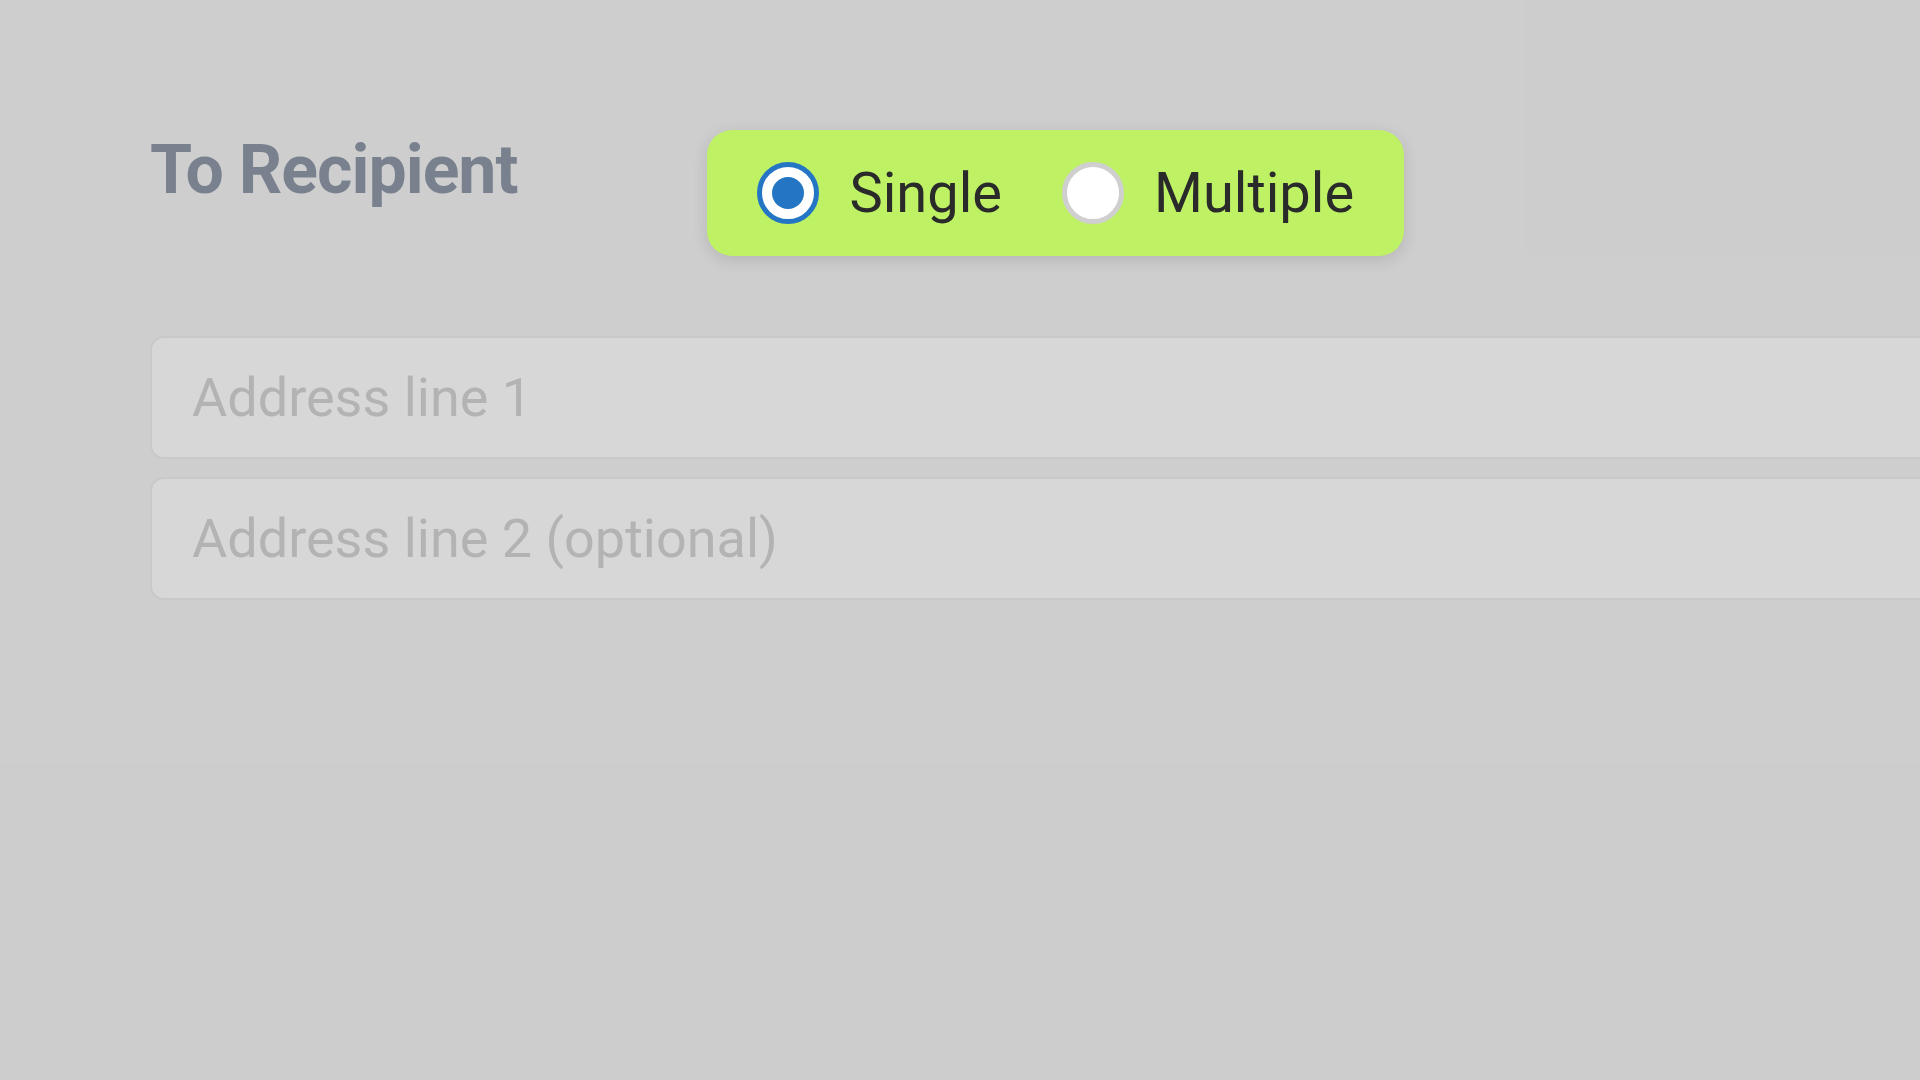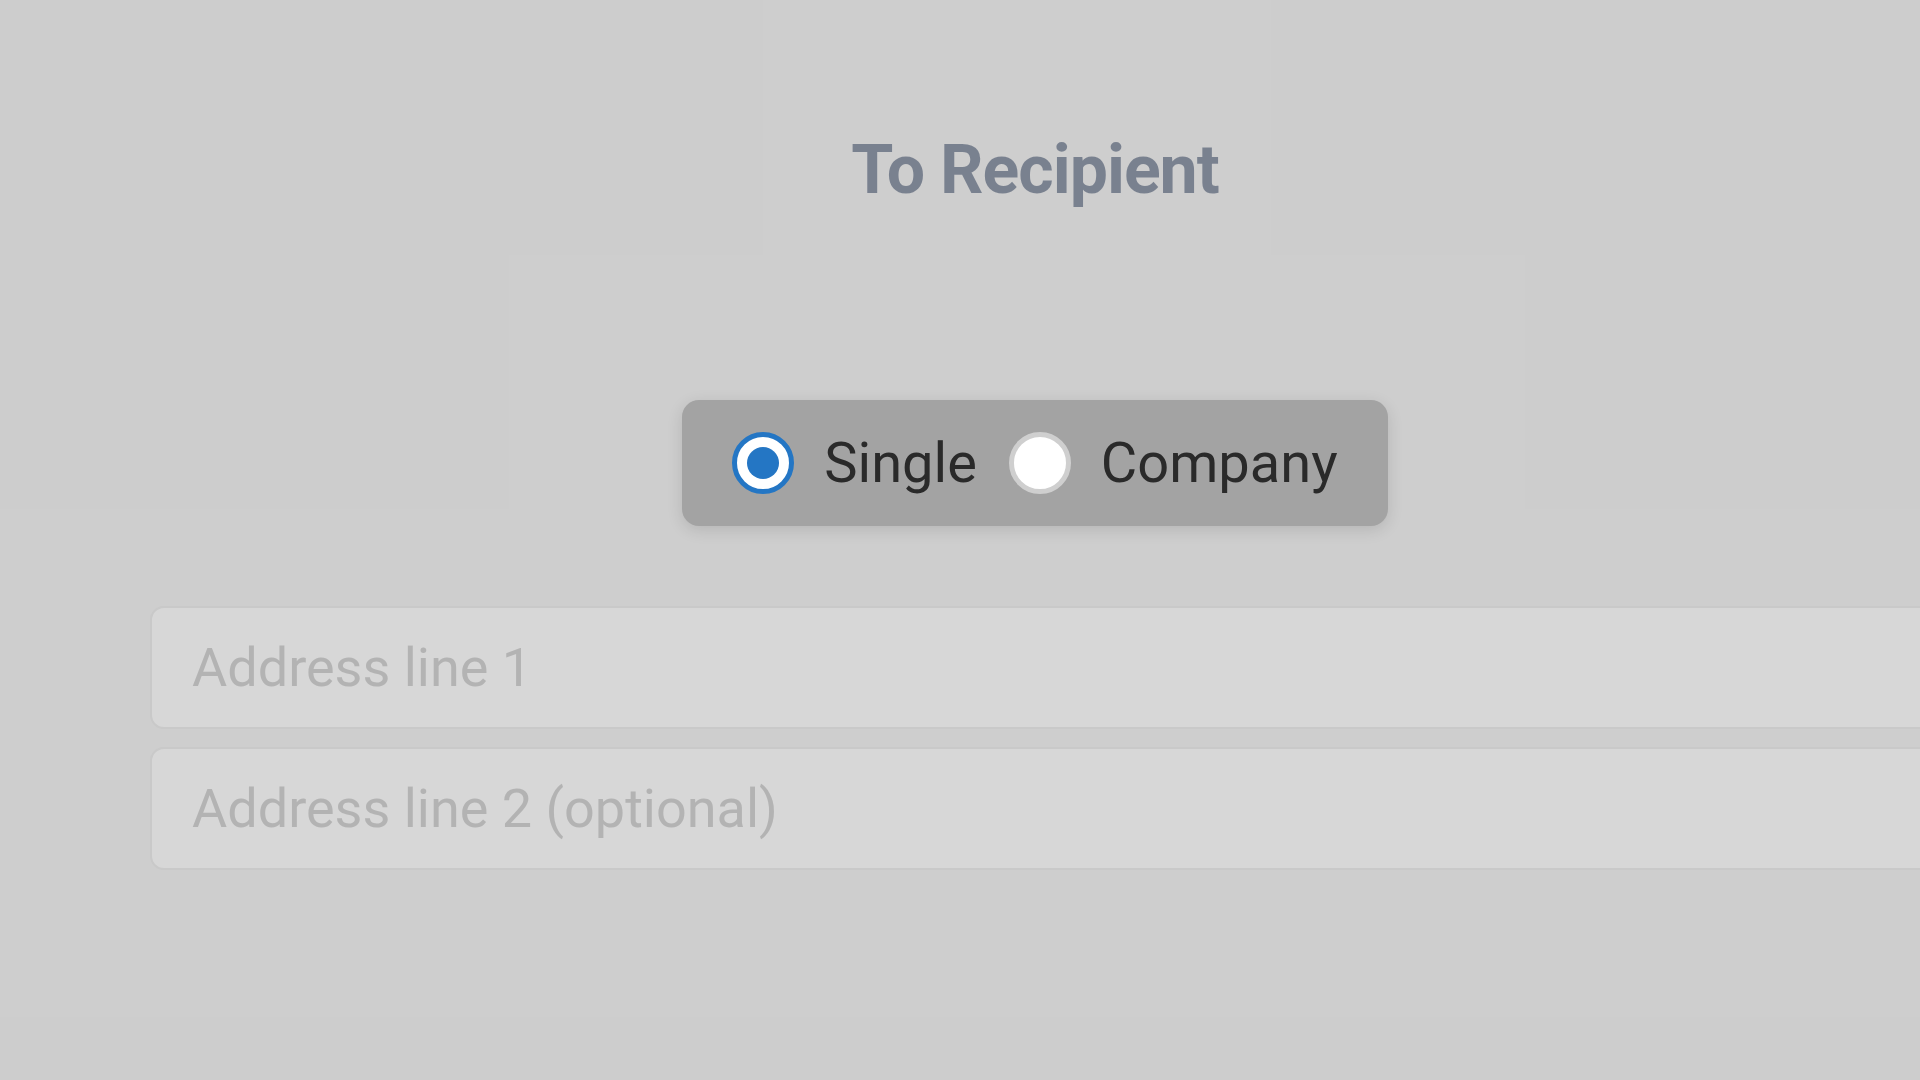--- a/index.html
+++ b/index.html
@@ -21,37 +21,35 @@
       background: rgba(200, 200, 200, 0.55);
       pointer-events: none;
       z-index: 1;
     }
     .content {
       padding: 130px 0 0 150px;
       position: relative;
     }
     .header-row {
       display: flex;
-      align-items: center;
       gap: 190px;
       margin-bottom: 80px;
-      flex-direction: column;
     }
     .section-title {
       font-size: 68px;
       font-weight: 700;
       color: #1a2b4a;
       letter-spacing: -1px;
     }
     .radio-group {
       display: flex;
       align-items: center;
-      gap: 32px;
-      background: #a3a3a3;
-      border-radius: 17px;
+      gap: 60px;
+      background: #bef264;
+      border-radius: 25px;
       padding: 30px 50px;
       box-shadow: 0 4px 16px rgba(0,0,0,0.12);
       position: relative;
       z-index: 10;
     }
     .radio-option {
       display: flex;
       align-items: center;
       gap: 30px;
       cursor: pointer;
@@ -126,21 +124,21 @@
     <h2 class="section-title">To Recipient</h2>
     <div class="radio-group">
       <div class="radio-option">
         <div class="radio-circle selected">
           <div class="radio-inner"></div>
         </div>
         <span class="radio-label">Single</span>
       </div>
       <div class="radio-option">
         <div class="radio-circle"></div>
-        <span class="radio-label">Company</span>
+        <span class="radio-label">Multiple</span>
       </div>
     </div>
   </div>
 
   <div class="form-fields">
     <div class="input-wrap">
       <input type="text" class="text-input medium" placeholder="Address line 1" style="">
     </div>
     <div class="input-wrap">
       <input type="text" class="text-input medium" placeholder="Address line 2 (optional)" style="">

